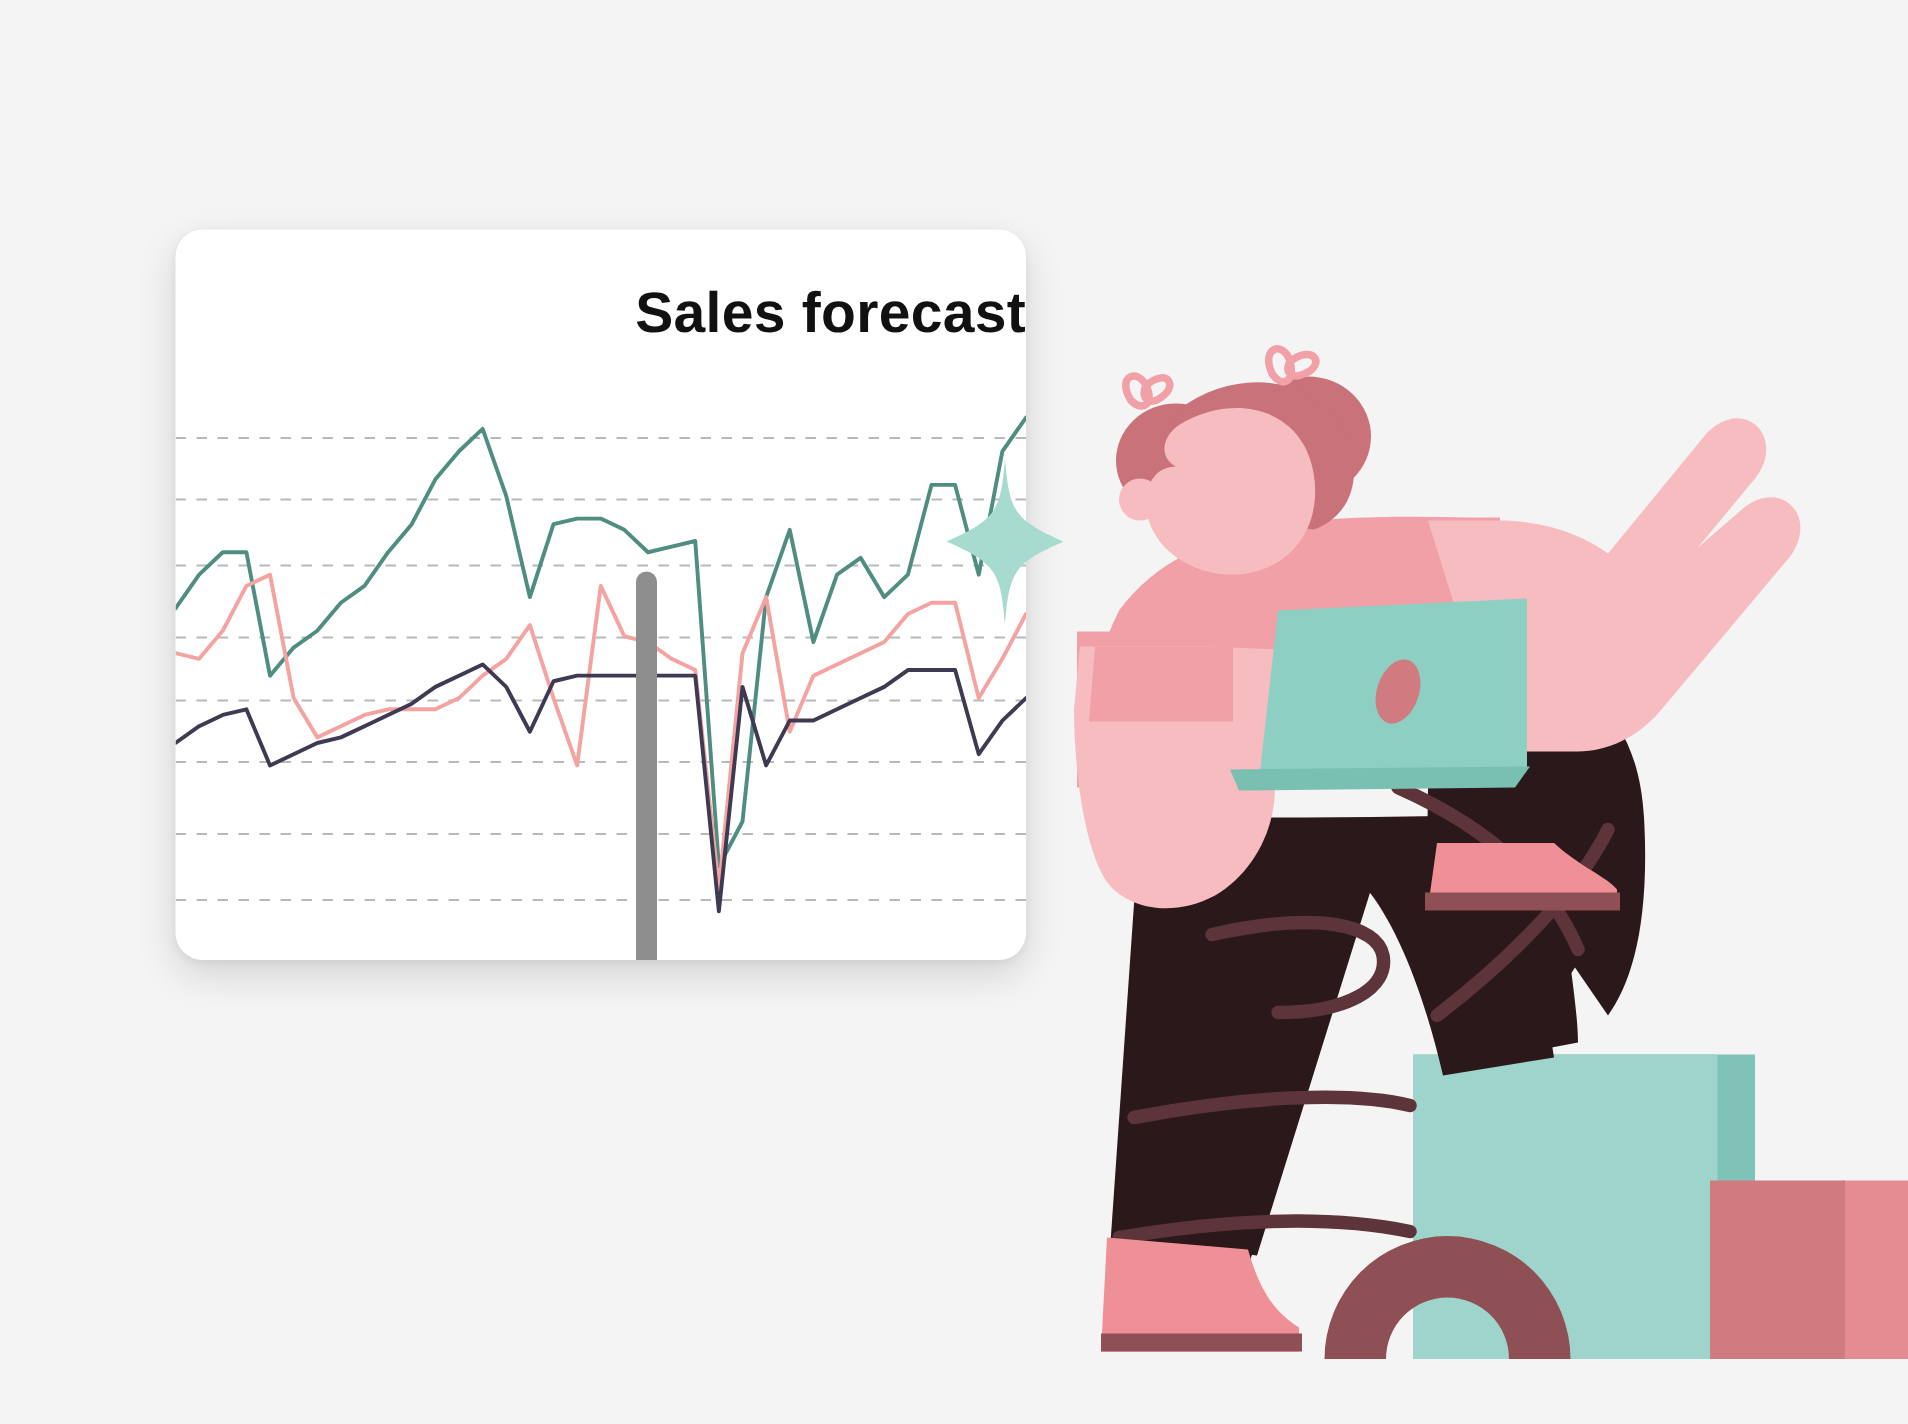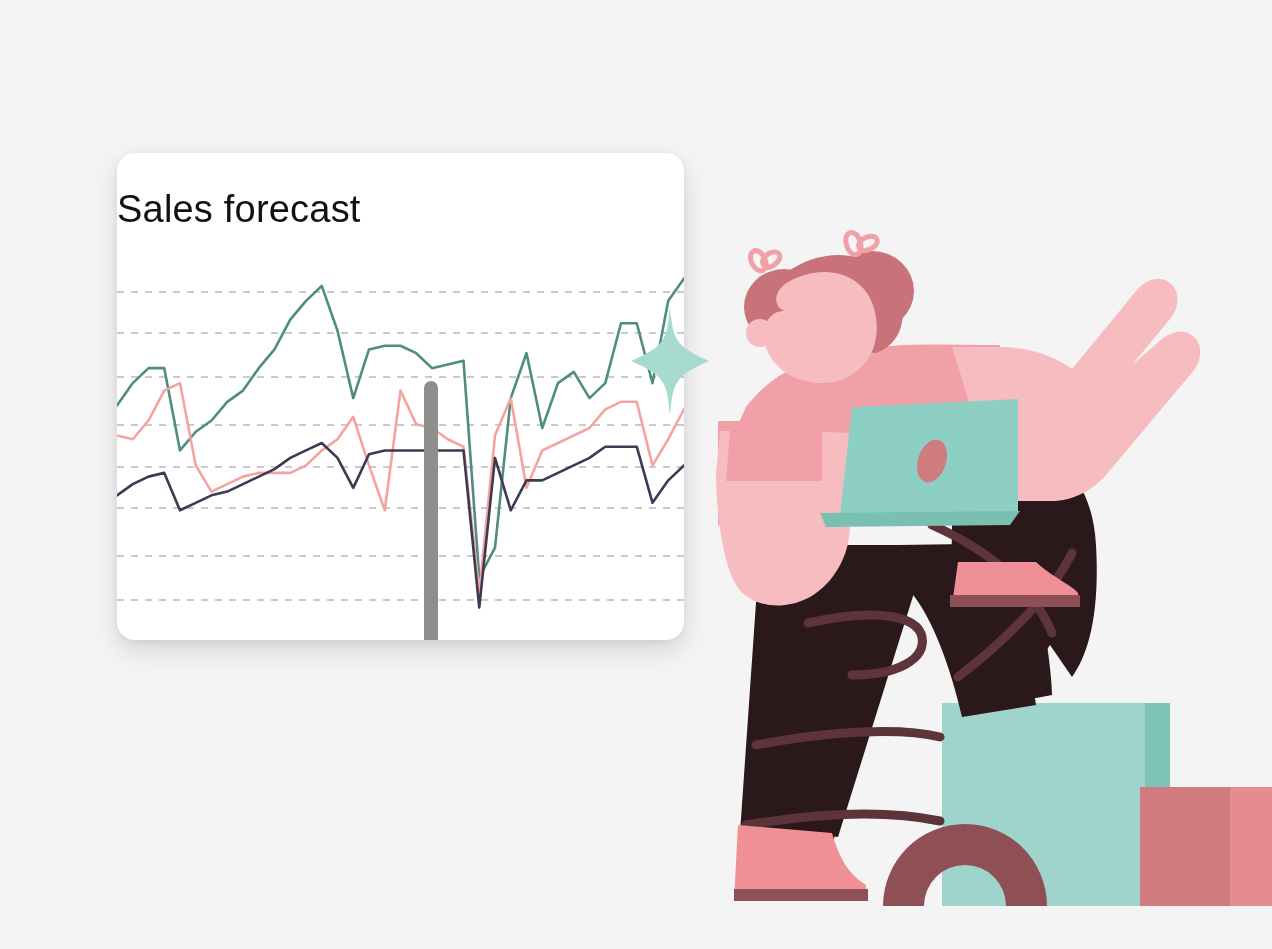--- a/index.html
+++ b/index.html
@@ -32,23 +32,23 @@
     background: #ffffff;
     border-radius: 18px;
     box-shadow: 0 10px 26px rgba(0,0,0,0.13), 0 2px 6px rgba(0,0,0,0.06);
     overflow: hidden;
   }
   .chart-title {
     position: absolute;
     left: 0;
     top: 33px;
     width: 567px;
-    text-align: left;
+    text-align: right;
     font-size: 38px;
-    font-weight: 400;
+    font-weight: 700;
     color: #111111;
     letter-spacing: 0.2px;
     line-height: 46px;
   }
   .plot-svg {
     position: absolute;
     left: 0;
     top: 0;
     width: 567px;
     height: 487px;

